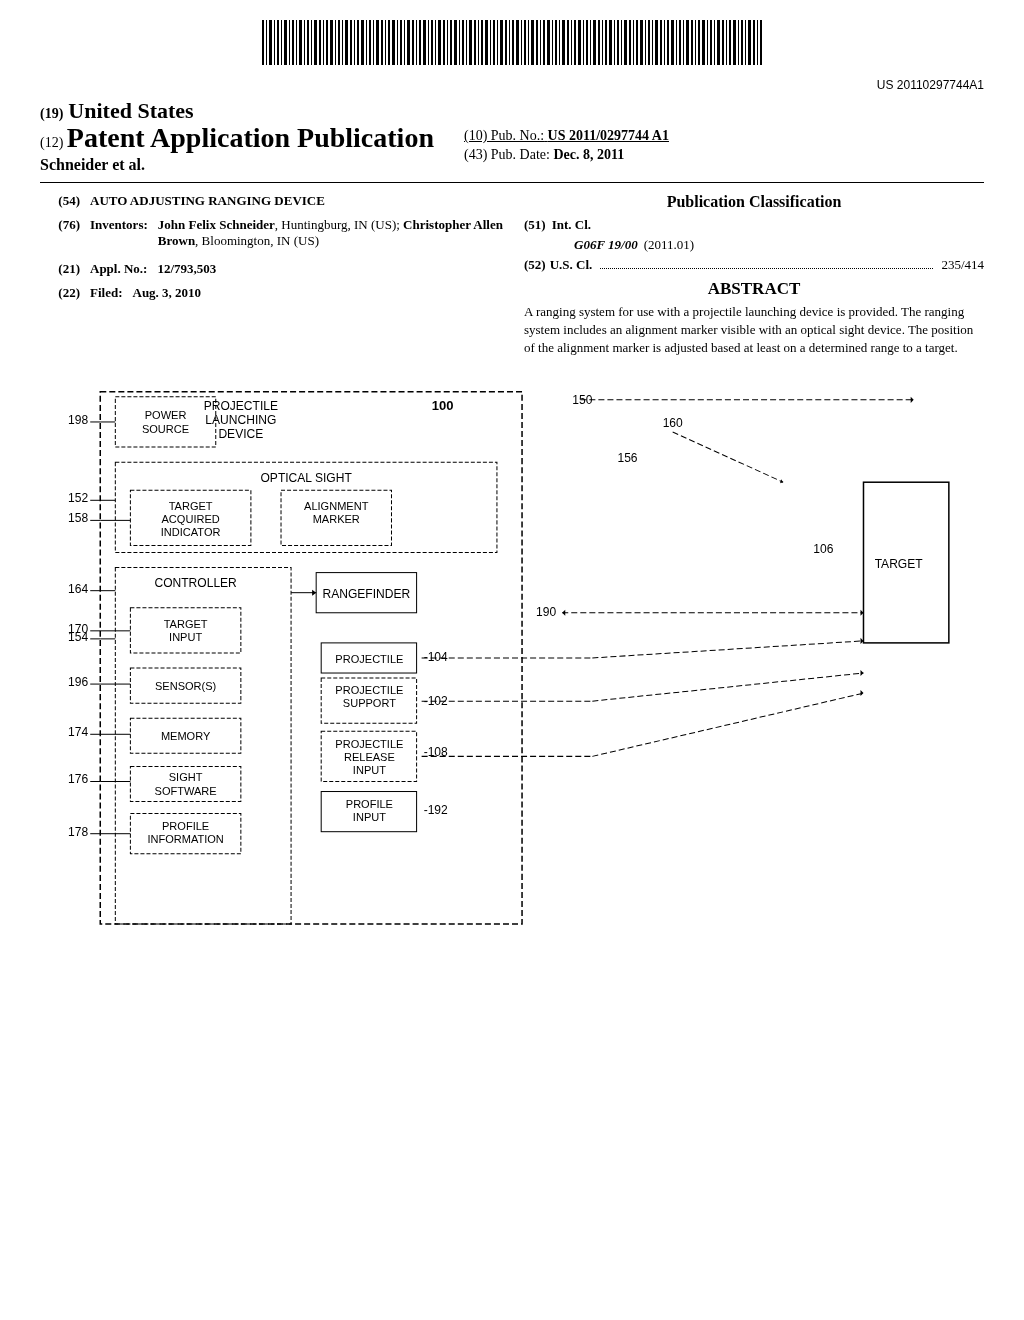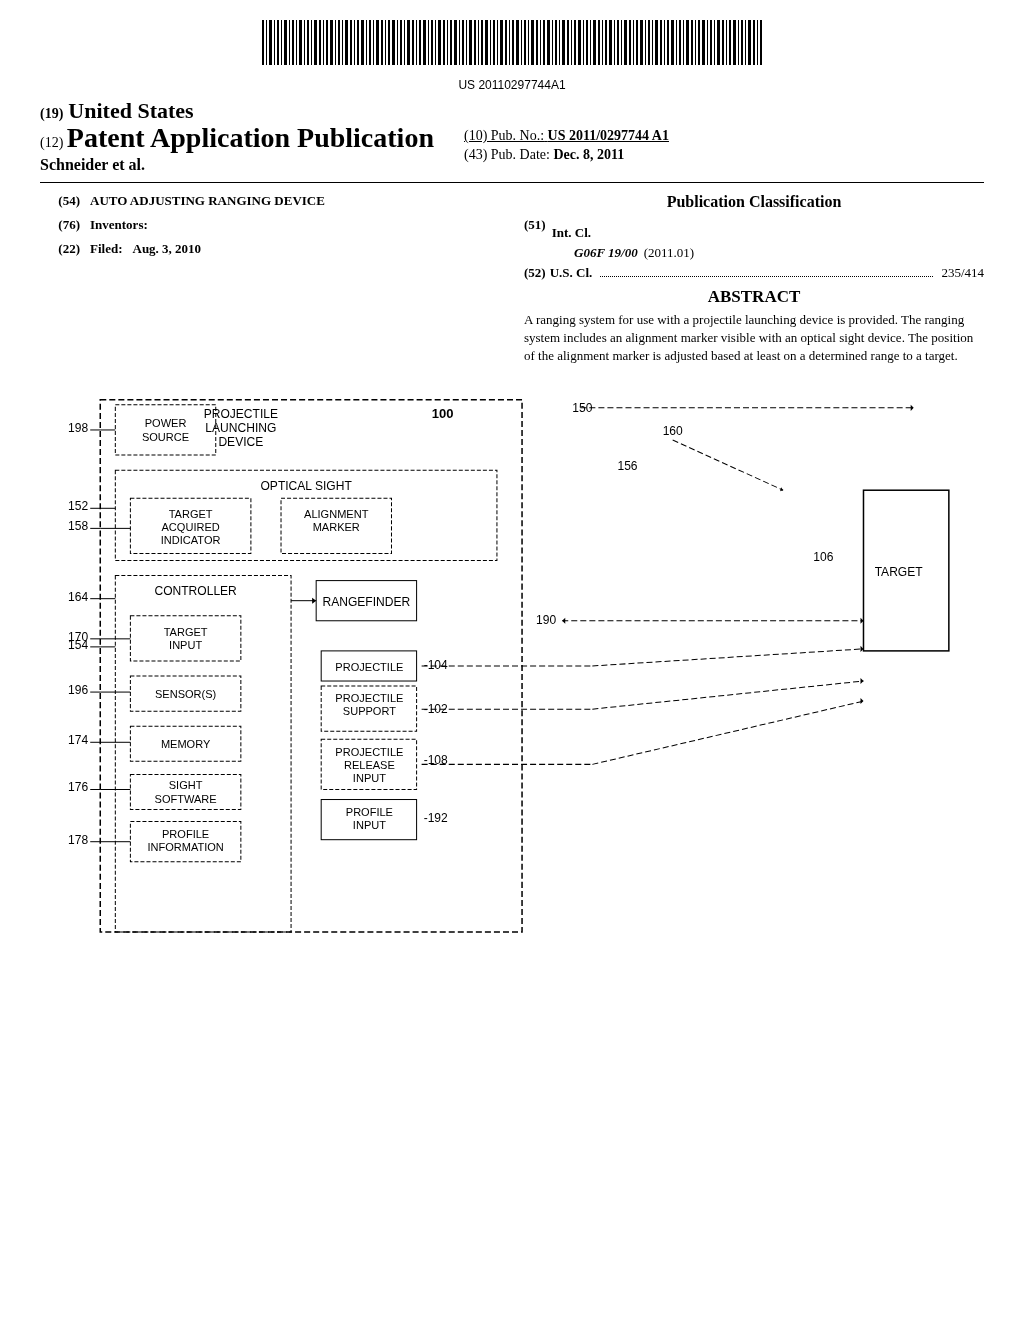--- a/index.html
+++ b/index.html
@@ -21,21 +21,21 @@
 
     
     .barcode-area {
       text-align: center;
       margin-bottom: 4px;
     }
     .barcode-svg {
       display: inline-block;
     }
     .pub-number-line {
-      text-align: center;
+      text-align: right;
       font-size: 12px;
       margin-bottom: 6px;
       font-family: Arial, sans-serif;
     }
     .divider {
       border: none;
       border-top: 1px solid #000;
       margin: 8px 0;
     }
 
@@ -275,38 +275,48 @@
     <div class="fields-left">
 
       <div class="field-row">
         <span class="field-num">(54)</span>
         <span style="font-weight:bold; font-size:13px;">AUTO ADJUSTING RANGING DEVICE</span>
       </div>
 
       <div class="field-row" style="margin-top:8px;">
         <span class="field-num">(76)</span>
         <span class="field-label">Inventors:</span>
-      </div>
-
+        <span class="field-content" style="font-size:13px;">
+          <span style="font-weight:bold;">John Felix Schneider</span>, Huntingburg, IN (US); <span style="font-weight:bold;">Christopher Allen Brown</span>, Bloomington, IN (US)
+        </span>
+      </div>
+
+      <div class="field-row" style="margin-top:12px;">
+        <span class="field-num">(21)</span>
+        <span class="field-label">Appl. No.:</span>
+        <span class="field-content">
+          <strong>12/793,503</strong>
+        </span>
+      </div>
 
       <div class="field-row" style="margin-top:6px;">
         <span class="field-num">(22)</span>
         <span class="field-label">Filed:</span>
         <span class="field-content">
           <strong>Aug. 3, 2010</strong>
         </span>
       </div>
     </div>
 
     <div class="fields-right">
       <div class="pub-classification">Publication Classification</div>
 
       <div style="display:flex; gap:6px; font-size:13px; margin-bottom:4px;">
         <span style="font-weight:bold;">(51)</span>
-        <span style="font-weight:bold;margin-top:8px;">Int. Cl.</span>
+        <span style="font-weight:bold;">Int. Cl.</span>
         <span style="flex:1;"></span>
       </div>
       <div style="display:flex; gap:6px; font-size:13px; margin-bottom:4px; padding-left:50px;">
         <span style="font-style:italic; font-weight:bold;">G06F 19/00</span>
         <span>(2011.01)</span>
       </div>
 
       <div style="display:flex; gap:4px; font-size:13px; margin-bottom:4px; align-items:baseline;">
         <span style="font-weight:bold;">(52)</span>
         <span style="font-weight:bold;">U.S. Cl.</span>

